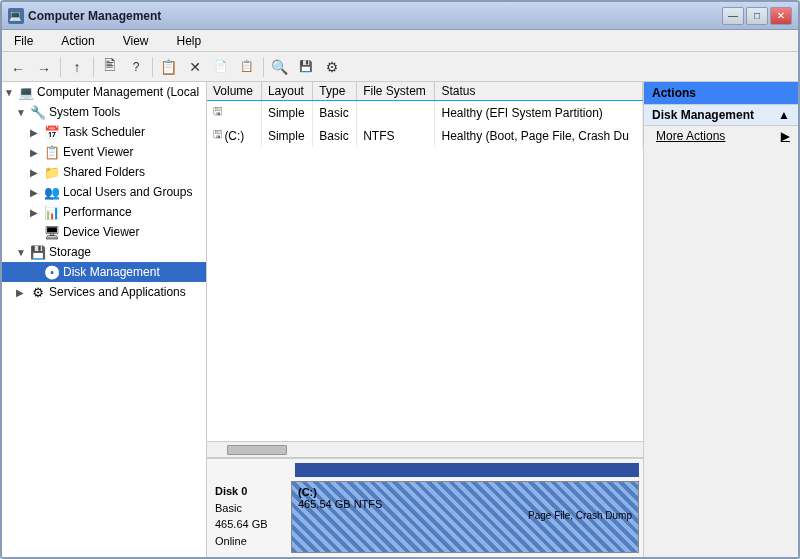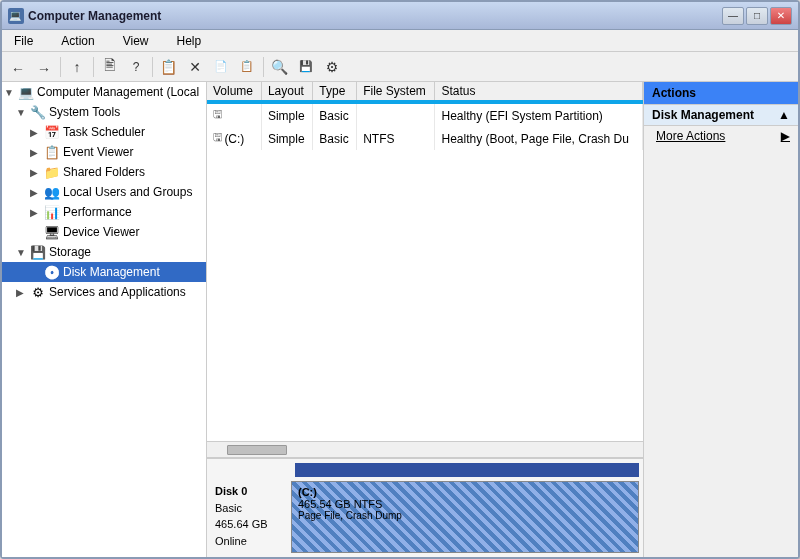--- a/index.html
+++ b/index.html
@@ -155,21 +155,21 @@
       flex-shrink: 0;
     }
     .disk-table table {
       width: 100%;
       border-collapse: collapse;
       font-size: 12px;
     }
     .disk-table th {
       background: #f0f0f0;
       border-right: 1px solid #ccc;
-      border-bottom: 4px solid #0ea5e9;
+      border-bottom: 1px solid #0ea5e9;
       padding: 2px 6px;
       text-align: left;
       font-weight: normal;
       white-space: nowrap;
       margin-left: 40px;
     }
     .disk-table td {
       border-right: 1px solid #e8e8e8;
       padding: 2px 6px;
       white-space: nowrap;
@@ -254,21 +254,21 @@
       font-size: 11px;
       color: #000;
       position: relative;
     }
     .partition-c-header {
       font-weight: bold;
       color: #000;
       font-size: 11px;
     }
     .partition-c-size { font-size: 11px; }
-    .partition-c-label { font-size: 10px; }
+    .partition-c-label { font-size: 10px; text-align: right; }
 
     
     .disk-header-bar {
       height: 14px;
       background: #3050a0;
       margin: 4px 4px 0 88px;
     }
 
     .disk-footer {
       height: 16px;

